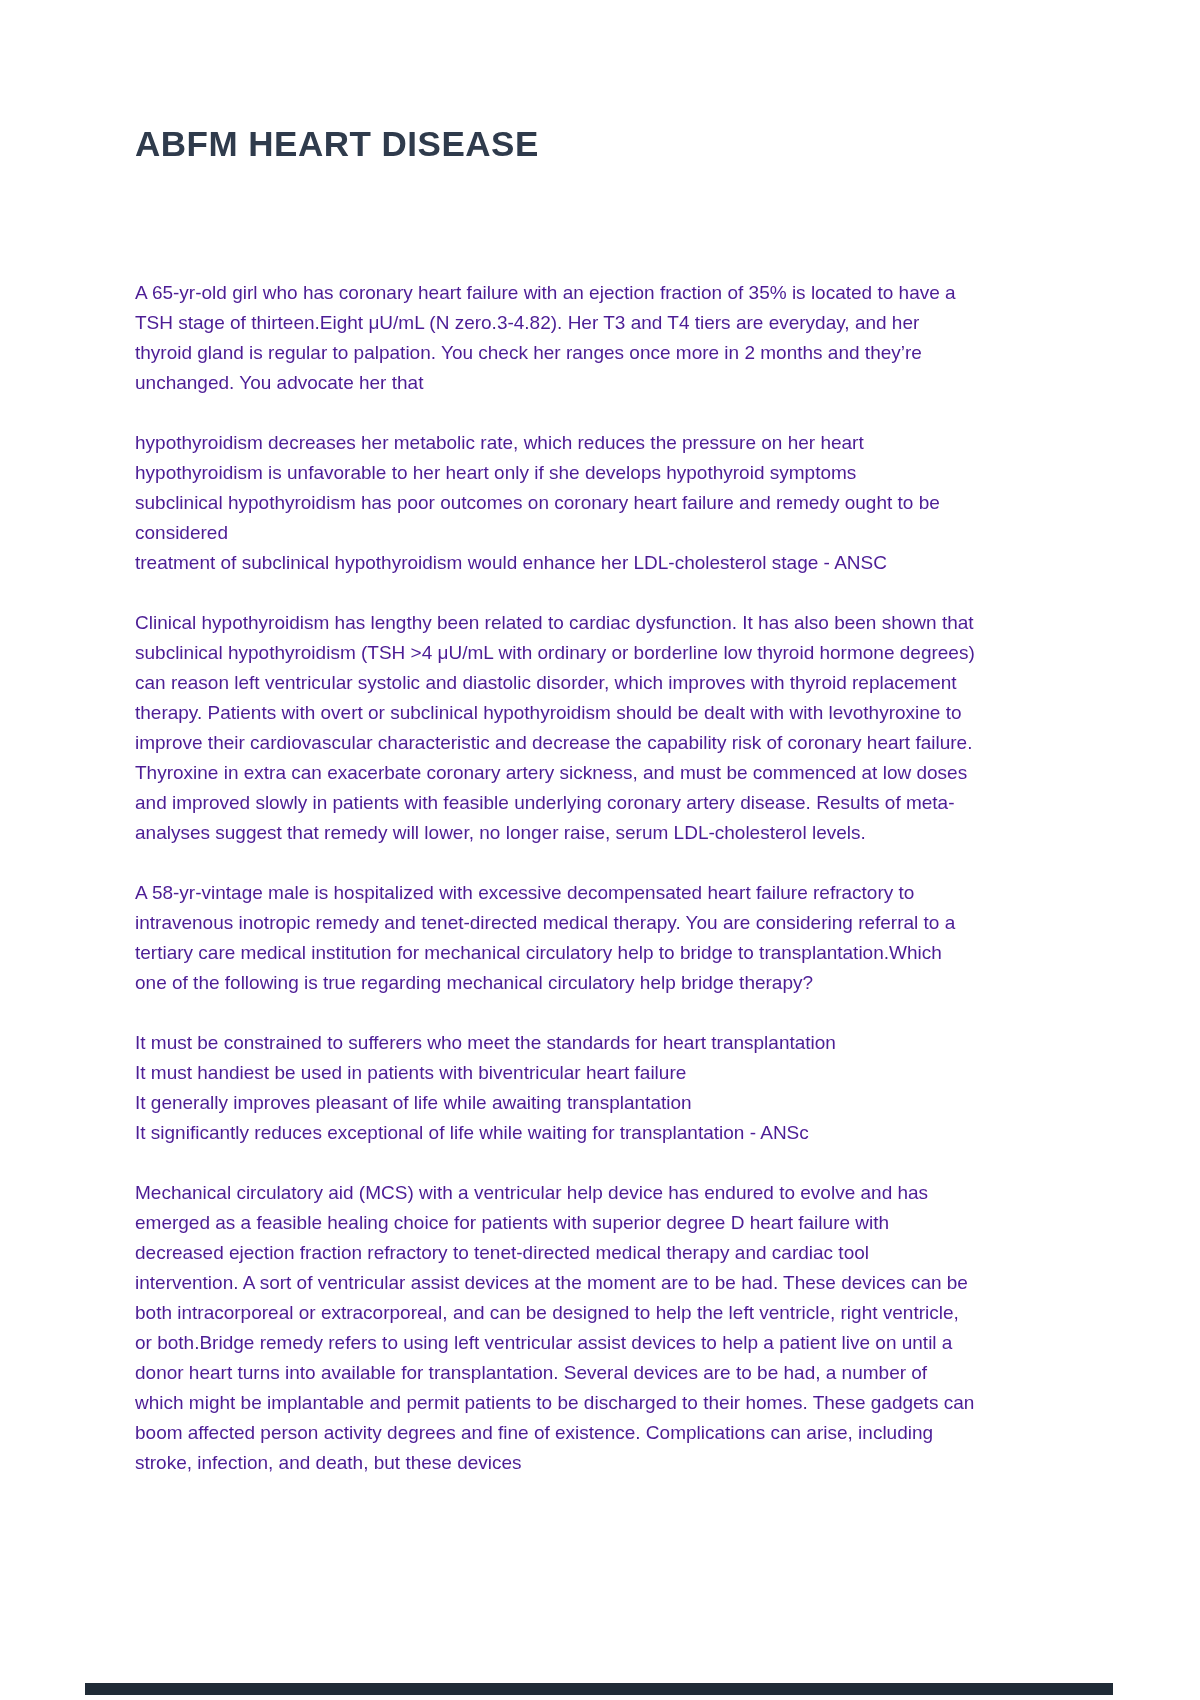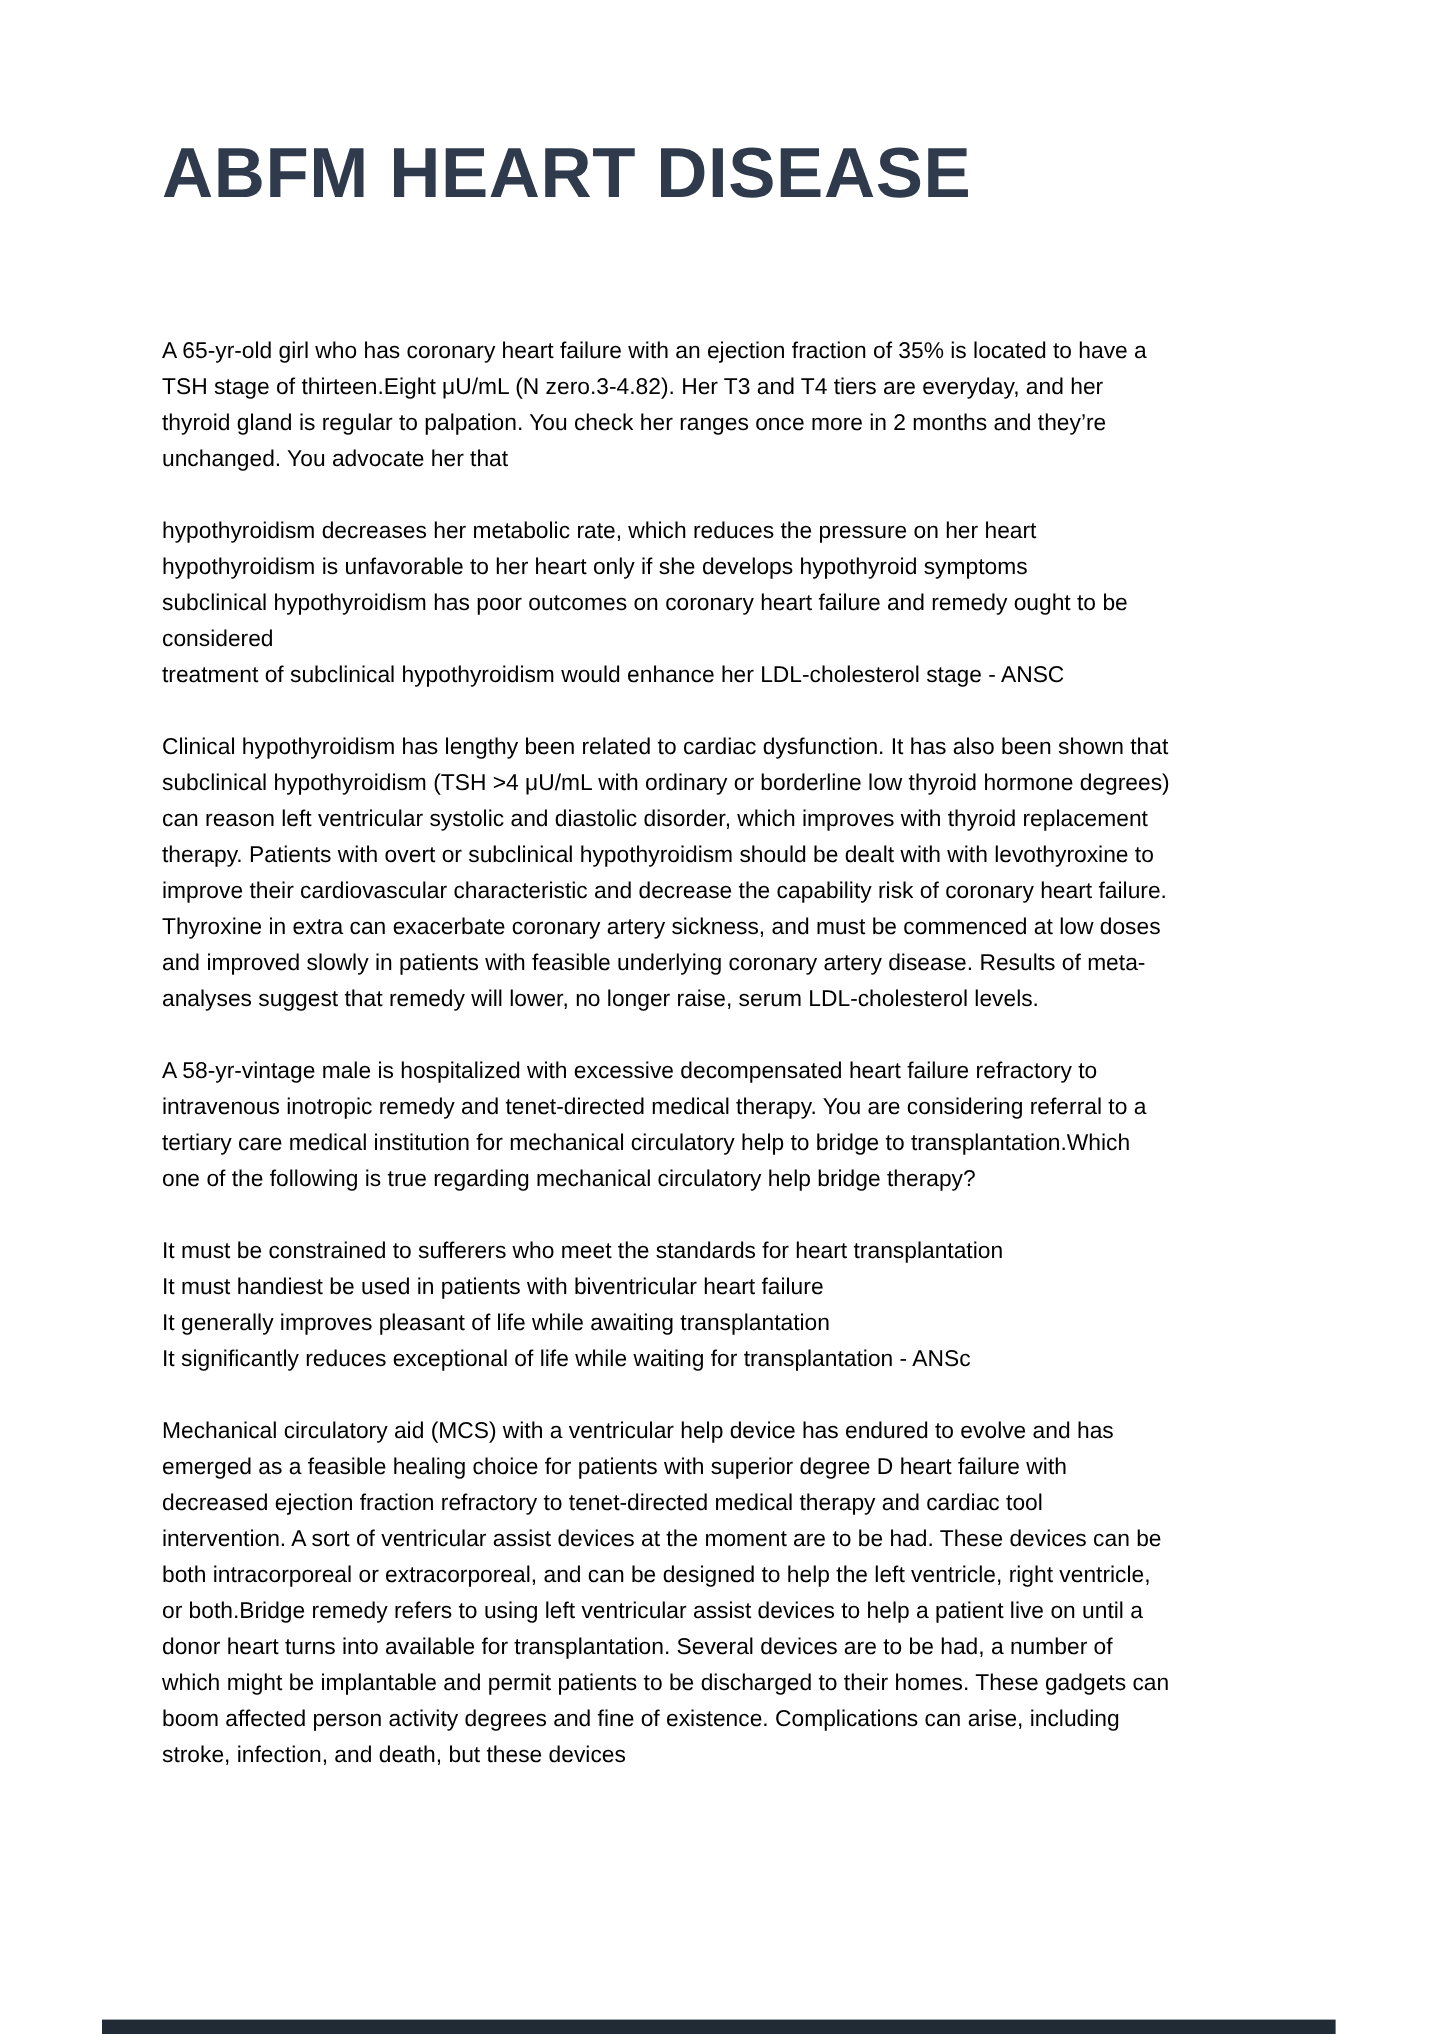--- a/index.html
+++ b/index.html
@@ -9,31 +9,31 @@
     background: #ffffff;
     font-family: "Liberation Sans", "DejaVu Sans", sans-serif;
     position: relative;
     overflow: hidden;
   }
   .page-content {
     padding: 118px 0 0 135px;
     width: 990px;
   }
   .doc-title {
-    font-size: 59px;
+    font-size: 35px;
     line-height: 52px;
     font-weight: 700;
     color: #2f3b4c;
     letter-spacing: 0.5px;
     margin-bottom: 108px;
   }
   .para {
     font-size: 19px;
     line-height: 30px;
-    color: #000000;
+    color: #4c1d95;
     white-space: pre-line;
     margin-bottom: 30px;
     width: 840px;
   }
   .page-break-bar {
     position: absolute;
     left: 85px;
     top: 1683px;
     width: 1028px;
     height: 12px;

